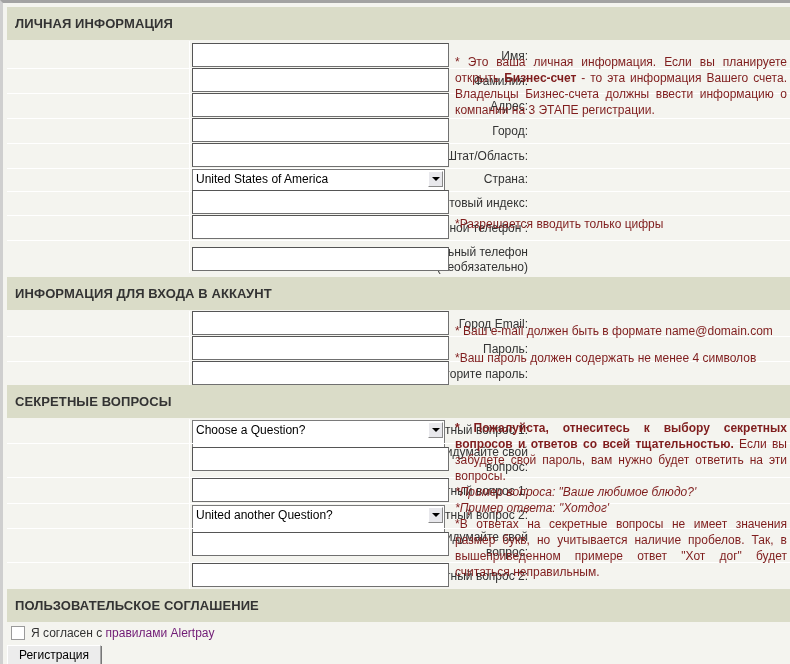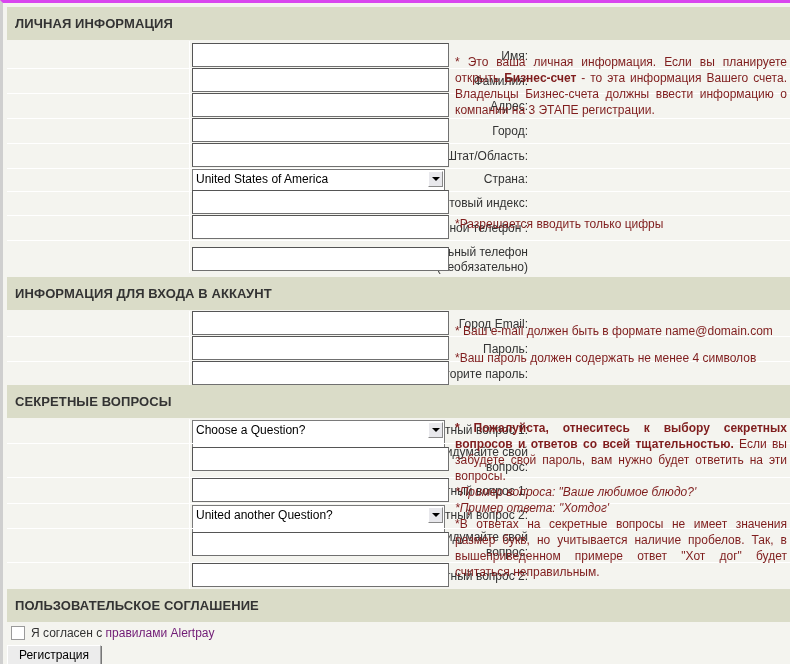--- a/index.html
+++ b/index.html
@@ -5,21 +5,21 @@
   html, body { margin: 0; padding: 0; }
   body {
     width: 790px; height: 664px; overflow: hidden;
     background: #ffffff;
     font-family: "Liberation Sans", "DejaVu Sans", sans-serif;
     font-size: 12px; color: #222;
     position: relative;
   }
   .frame {
     position: absolute; left: 0; top: 0; width: 790px; height: 664px;
-    border-top: 3px solid #d946ef; border-left: 3px solid #cfcfcf;
+    border-top: 3px solid #a3a3a3; border-left: 3px solid #cfcfcf;
     box-sizing: border-box; background: #f4f4ef;
   }
   .section-header {
     position: absolute; left: 4px; width: 786px; height: 33px;
     background: #dadcc8;
     font-weight: bold; font-size: 13px; color: #333;
     line-height: 33px; padding-left: 8px; box-sizing: border-box;
     letter-spacing: 0.1px;
   }
   .row-sep { position: absolute; left: 4px; width: 786px; height: 1px; background: #ffffff; }

